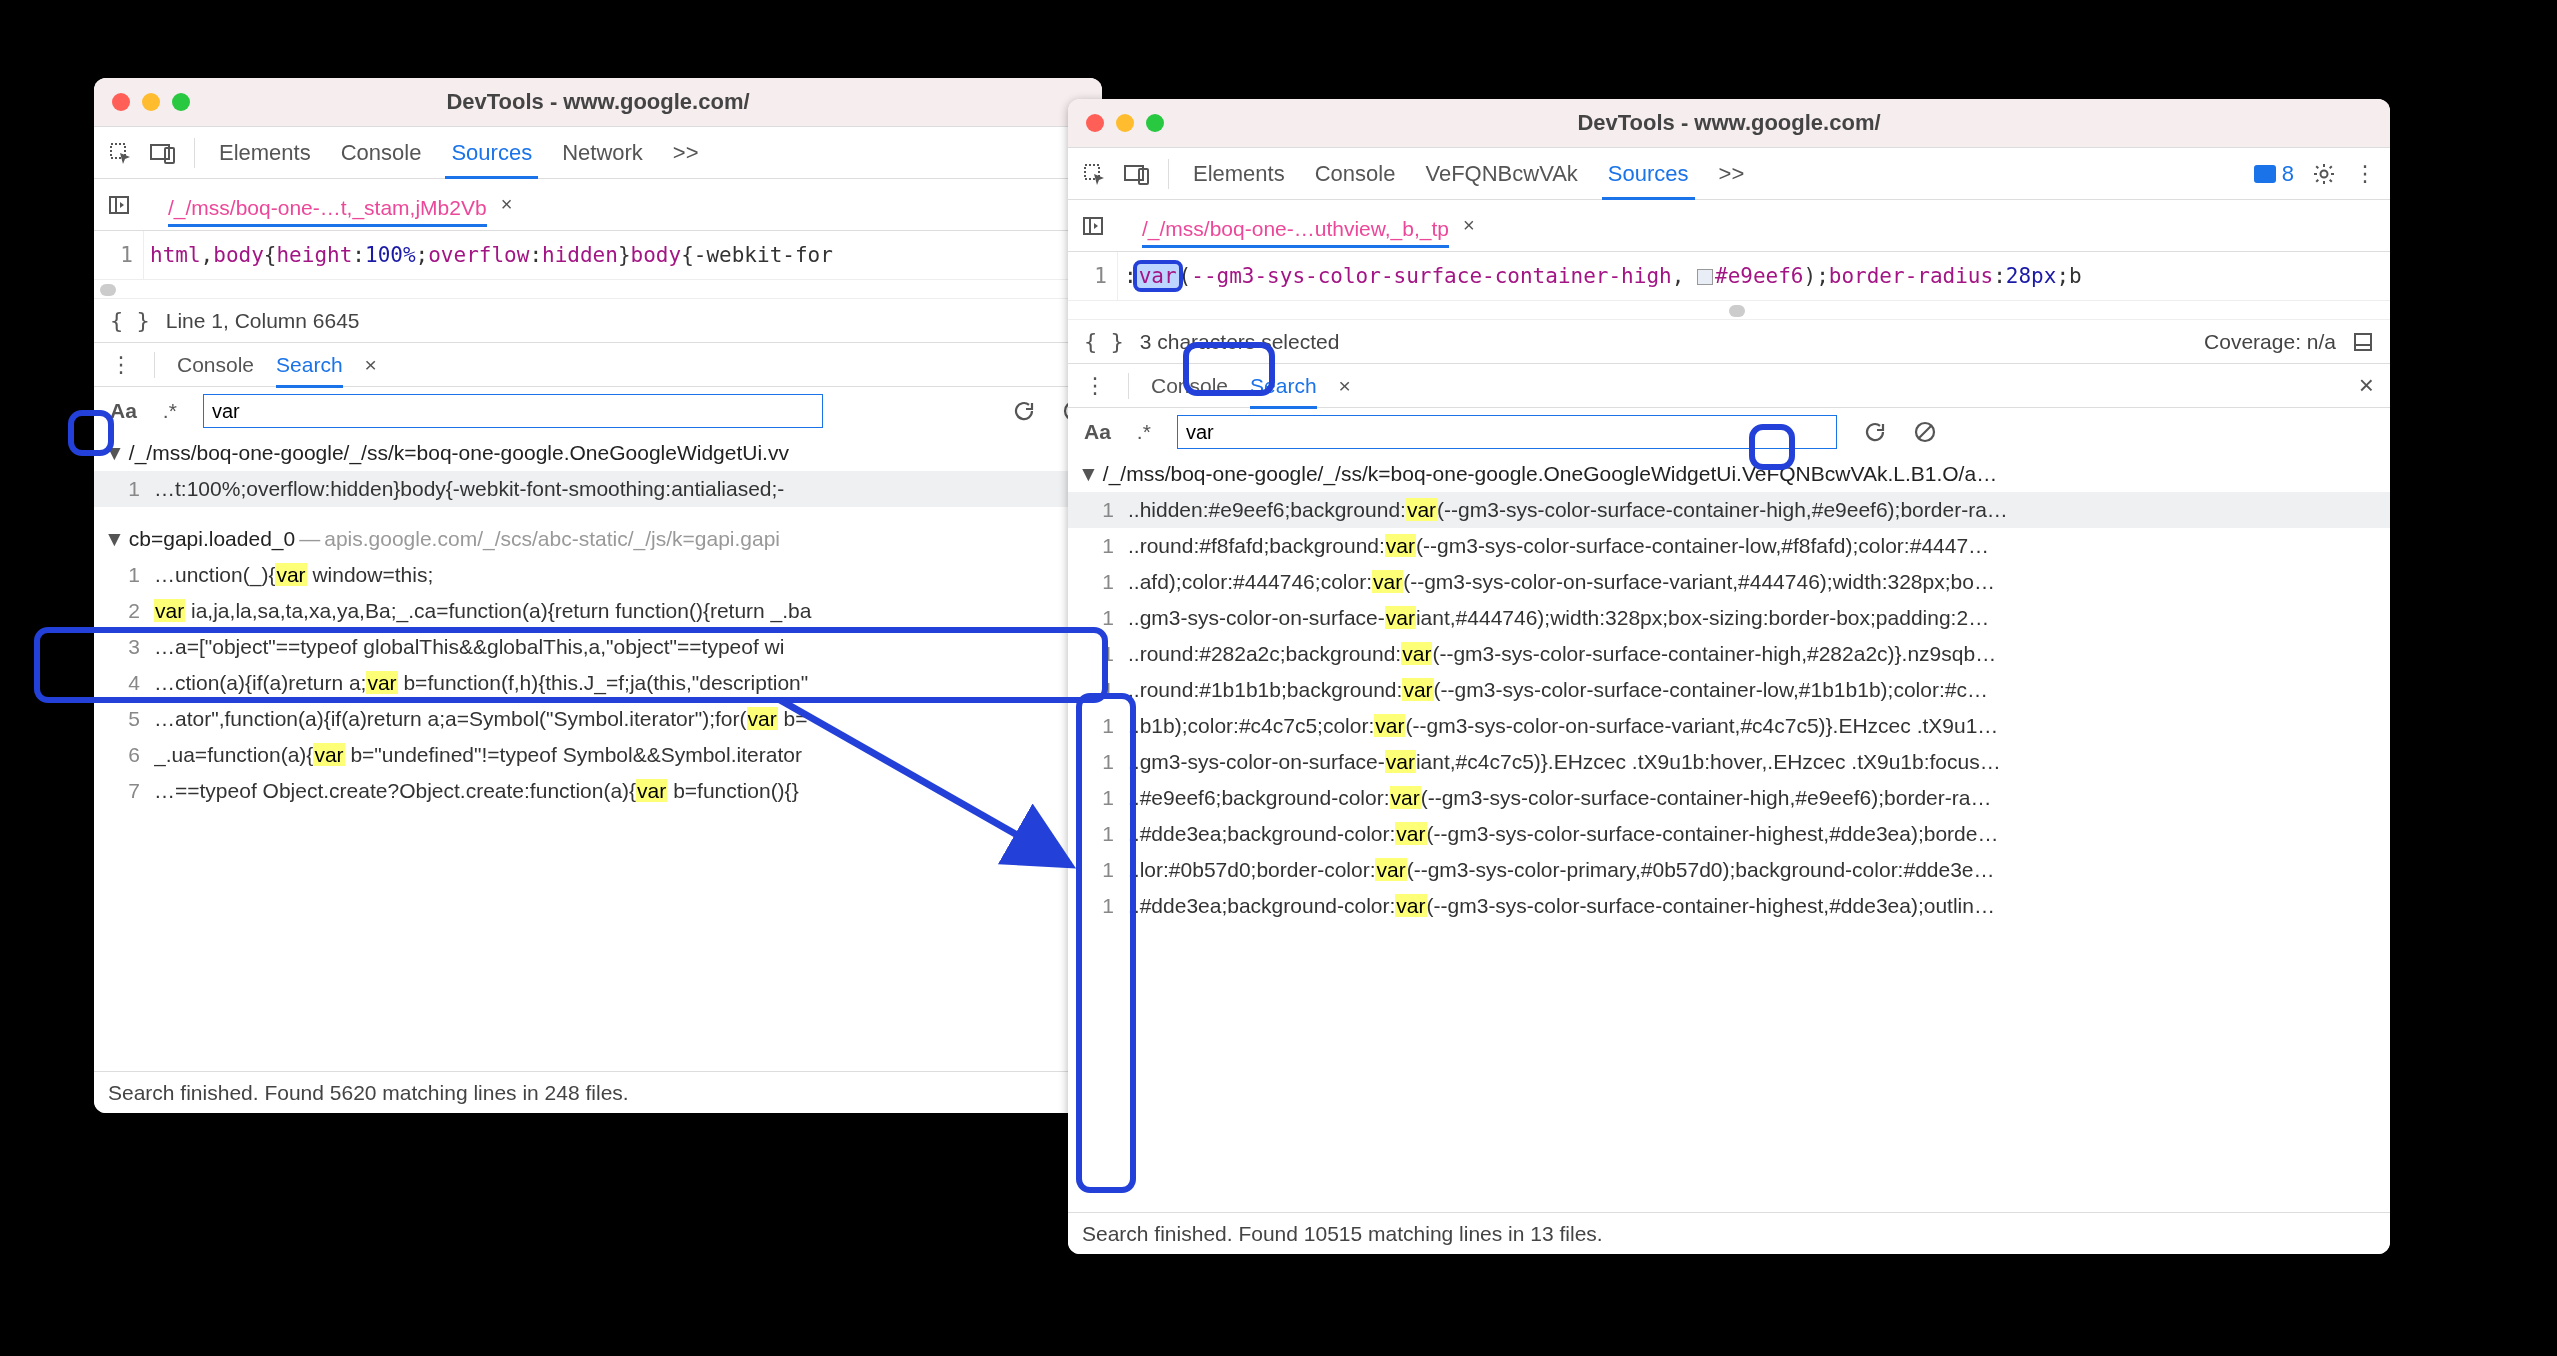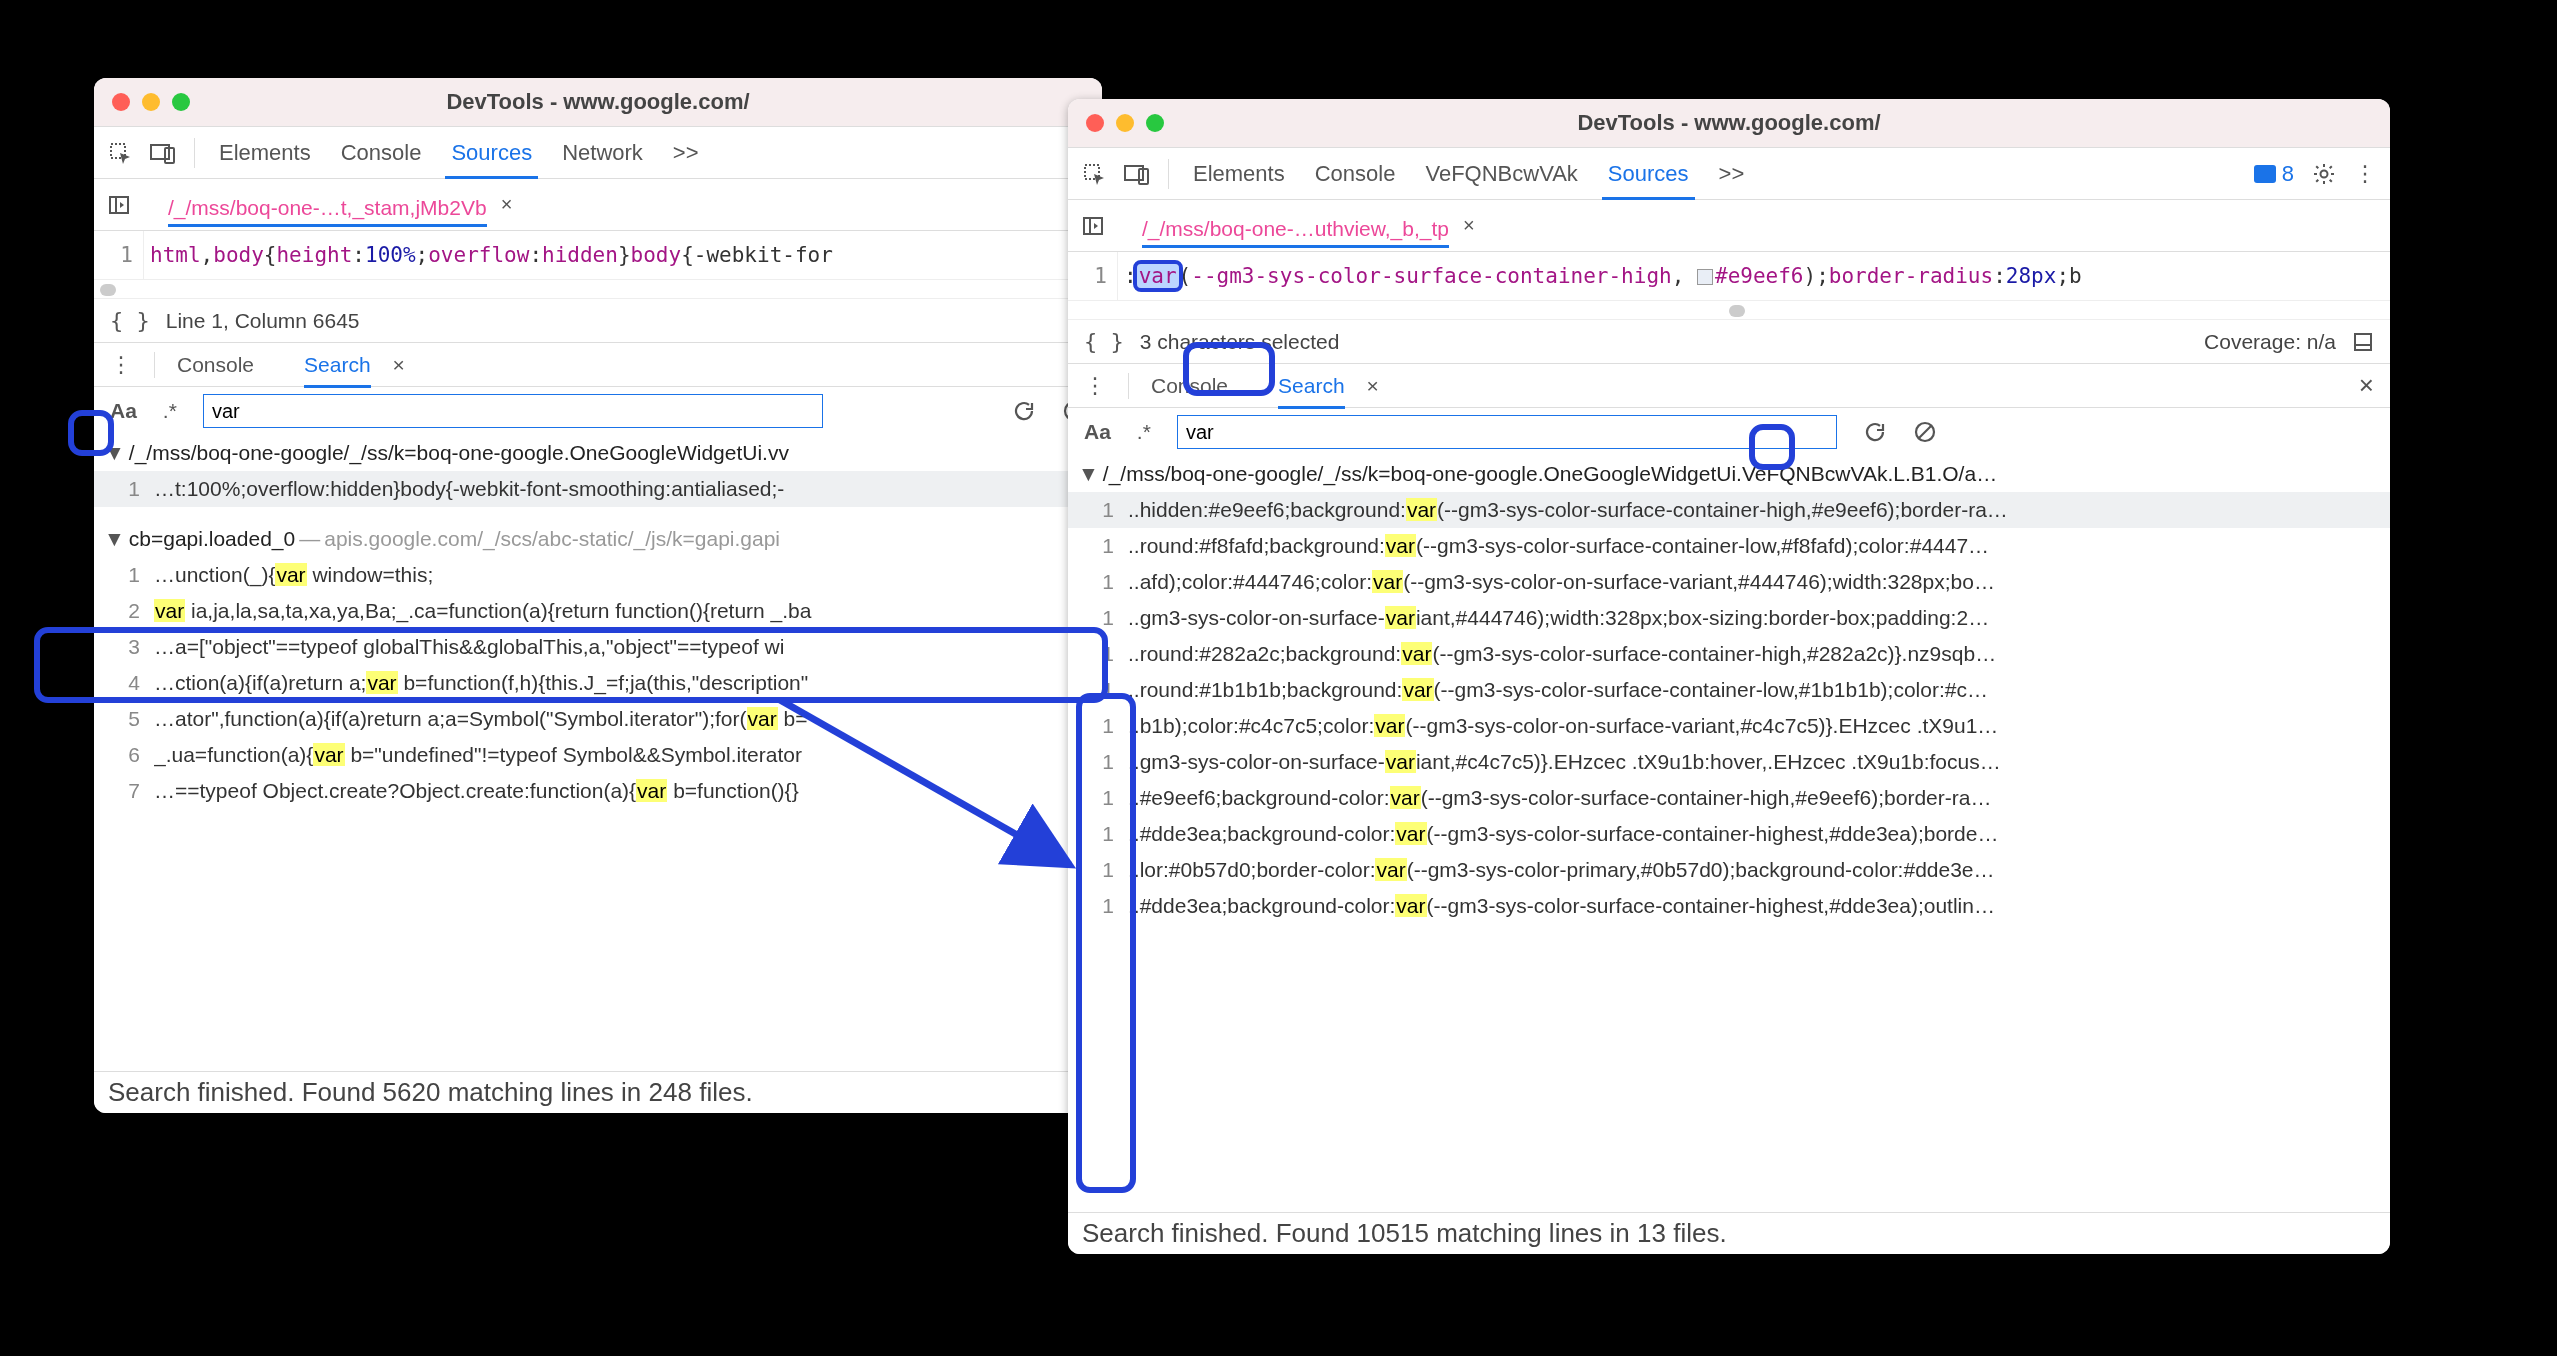--- a/index.html
+++ b/index.html
@@ -54,40 +54,40 @@
   .kw{color:#a31585;} .num{color:#1a1aa6;}
 
   .scrollstrip { height:20px; border-top:1px solid #eee; border-bottom:1px solid #eee; position:relative;}
   .scrollstrip .thumb { position:absolute; left:50%; top:4px; width:16px; height:12px; background:#ccc; border-radius:6px;}
 
   .statusbar { height:44px; display:flex; align-items:center; gap:16px; padding:0 16px; font-size:21px; color:#444; border-bottom:1px solid #ddd;}
   .braces {font-family:monospace; font-size:22px; color:#555;}
 
   .drawerbar { height:44px; display:flex; align-items:center; gap:22px; padding:0 16px; font-size:21px; color:#555; border-bottom:1px solid #ddd;}
   .drawerbar .sep2{width:1px;height:26px;background:#ddd;}
-  .drawerbar .active { color:#1a73e8; border-bottom:3px solid #1a73e8; padding-bottom:8px; margin-bottom:-11px;margin-left:28px;}
+  .drawerbar .active { color:#1a73e8; border-bottom:3px solid #1a73e8; padding-bottom:8px; margin-bottom:-11px;}
 
   .searchbar { height:48px; display:flex; align-items:center; gap:26px; padding:0 16px; font-size:21px; color:#555;}
   .searchbar input {
     flex:0 0 auto; width: 620px; height:34px; border:1px solid #1a73e8; padding:2px 8px; font-size:20px; font-family:inherit;
   }
   .win-right .searchbar input { width:660px; }
 
   .results { font-size:21px; line-height:36px; overflow:hidden; }
   .file-hdr { display:flex; align-items:center; gap:4px; color:#222; padding:0 10px; white-space:nowrap; overflow:hidden;}
   .file-hdr .tri{color:#555;}
   .file-hdr .dim{color:#999;}
   .result-row { display:flex; padding:0 10px; white-space:nowrap; overflow:hidden; }
   .result-row.selected { background:#eef0f2; }
   .rn { width:36px; text-align:right; color:#888; margin-right:14px; flex:0 0 auto;}
   .rt { overflow:hidden; text-overflow:ellipsis; white-space:nowrap; flex:1; font-family: -apple-system, Arial, sans-serif;}
   .rt .ell{color:#1a73e8;}
   mark.hl { background:#fdff76; color:#000; padding:0 1px; }
 
-  .footer { position:absolute; left:0; right:0; bottom:0; height:42px; display:flex; align-items:center; padding:0 14px; font-size:26px; color:#444; background:#fff; border-top:1px solid #ddd;}
+  .footer { position:absolute; left:0; right:0; bottom:0; height:42px; display:flex; align-items:center; padding:0 14px; font-size:21px; color:#444; background:#fff; border-top:1px solid #ddd;}
   .ico { color:#555; font-size:22px; display:inline-block;}
   .msg-icon { display:inline-flex; align-items:center; gap:6px; color:#1a73e8;}
   .msg-icon .bub{display:inline-block;width:22px;height:18px;background:#1a73e8;border-radius:3px;position:relative;}
   .msg-icon .bub:after{content:"";position:absolute;left:4px;bottom:-5px;border:5px solid transparent;border-top-color:#1a73e8;}
 
   .hl-ring { position:absolute; border:6px solid #2340d8; border-radius:14px; pointer-events:none; }
   .arrow { position:absolute; pointer-events:none; }
 
   .sel-var { background:#bcd6ff; outline:4px solid #2340d8; border-radius:4px; padding:0 2px;}
   .colorbox { display:inline-block; width:16px; height:16px; border:1px solid #999; background:#e9eef6; vertical-align:middle; margin-right:2px;}

